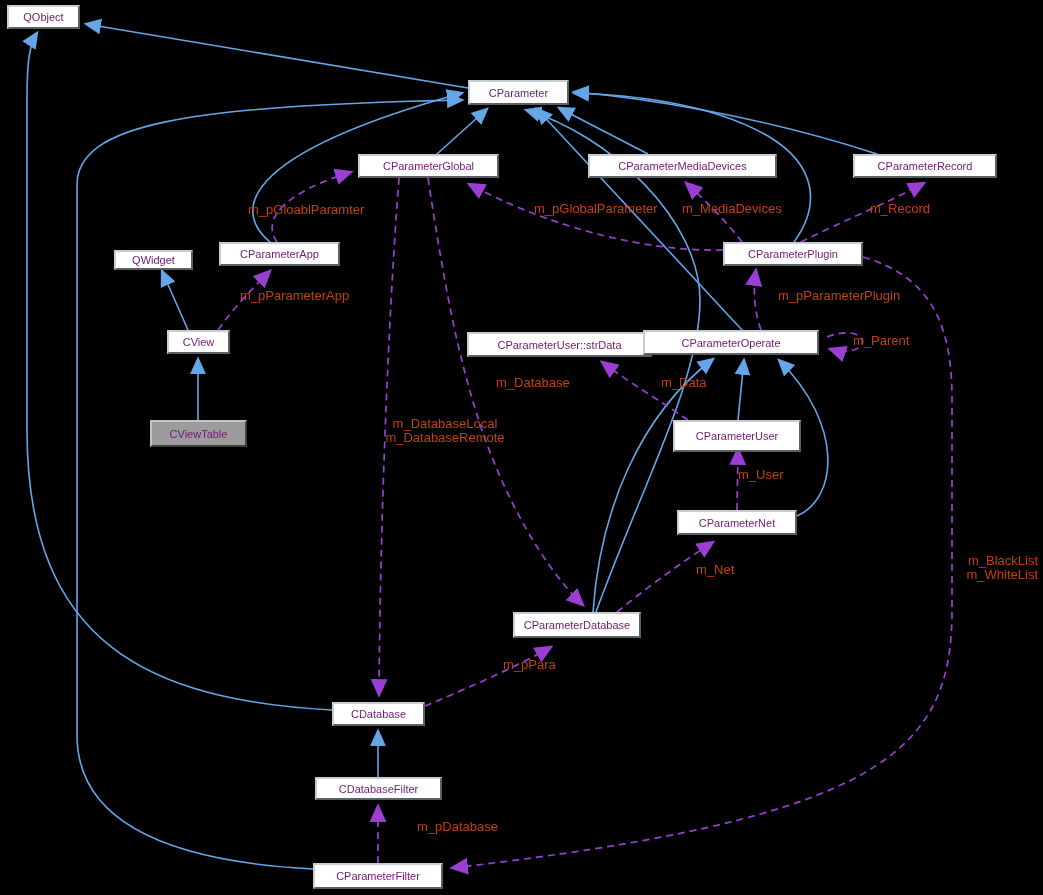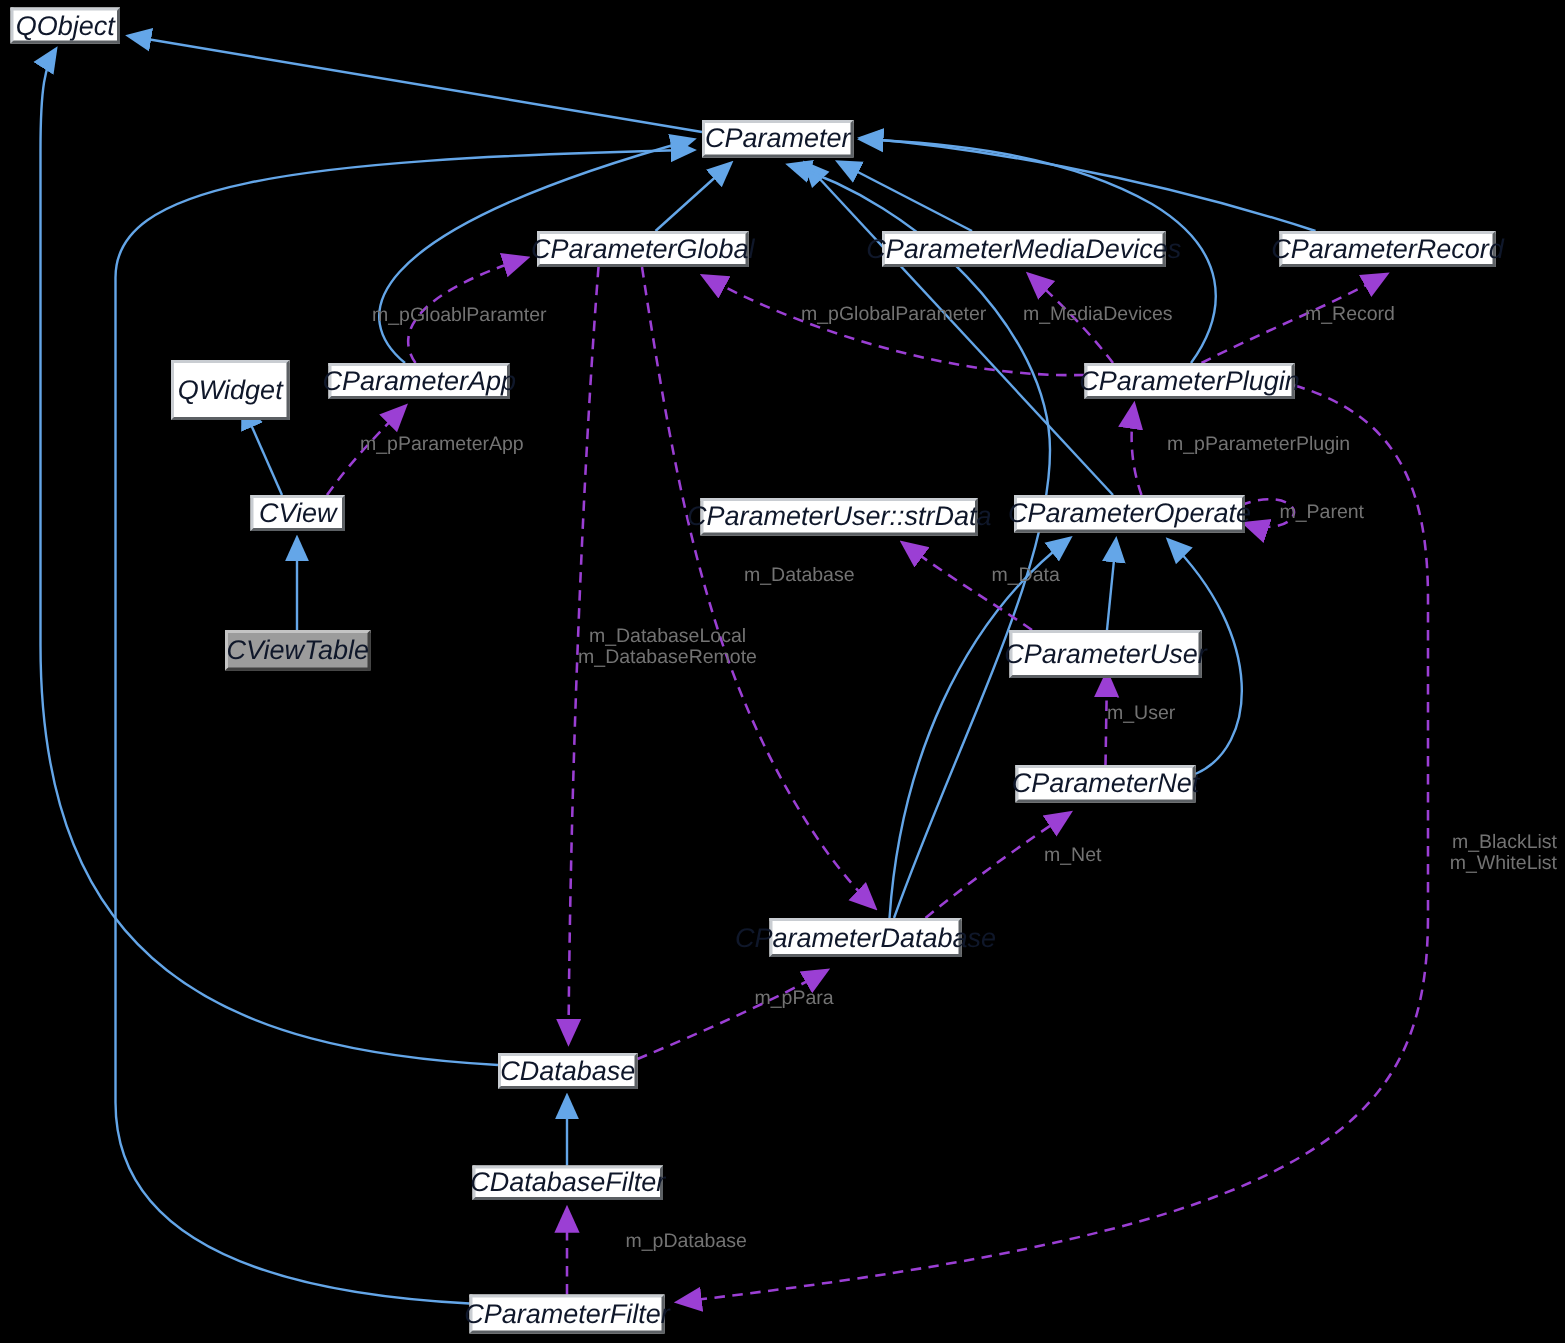--- a/index.html
+++ b/index.html
@@ -5,27 +5,27 @@
   html,body{margin:0;padding:0;background:#000;}
   #canvas{
     position:relative;width:1043px;height:895px;background:#000;overflow:hidden;
     font-family:"Liberation Sans","DejaVu Sans",sans-serif;
   }
   #edge-layer{position:absolute;left:0;top:0;width:1043px;height:895px;}
   .node{
     position:absolute;box-sizing:border-box;background:#fff;
     border:2px solid;border-color:#c9cdd2 #5c6064 #5c6064 #c9cdd2;
     display:flex;align-items:center;justify-content:center;
-    font-size:18px;color:#0f172a;white-space:nowrap;cursor:pointer;font-style:italic;
+    font-size:11px;color:#701a75;white-space:nowrap;cursor:pointer;
   }
   .node.current{
     background:#9c9c9c;border-color:#c4c4c4 #3f3f3f #3f3f3f #c4c4c4;cursor:default;
   }
   .elabel{
-    position:absolute;font-size:13px;color:#737373;white-space:nowrap;line-height:14px;
+    position:absolute;font-size:13px;color:#c2410c;white-space:nowrap;line-height:14px;
   }
 </style>
 </head>
 <body>
 
 <div id="canvas">
 
   <svg id="edge-layer" viewBox="0 0 1043 895" xmlns="http://www.w3.org/2000/svg">
     <defs>
       <marker id="arrow-blue" viewBox="0 0 10 10" refX="8.5" refY="5" markerWidth="11" markerHeight="11" orient="auto">
@@ -72,26 +72,26 @@
       <path d="M863,257 C935,278 952,330 952,400 L952,610 C952,752 882,818 452,868" marker-end="url(#arrow-purple)"></path>
       <path d="M378,863 L378,806" marker-end="url(#arrow-purple)"></path>
     </g>
   </svg>
 
   <div class="node" style="left:7px;top:5px;width:73px;height:24px;">QObject</div>
   <div class="node" style="left:468px;top:80px;width:101px;height:25px;">CParameter</div>
   <div class="node" style="left:358px;top:154px;width:141px;height:24px;">CParameterGlobal</div>
   <div class="node" style="left:588px;top:154px;width:189px;height:24px;">CParameterMediaDevices</div>
   <div class="node" style="left:853px;top:154px;width:144px;height:24px;">CParameterRecord</div>
-  <div class="node" style="left:114px;top:240px;width:79px;height:40px;">QWidget</div>
+  <div class="node" style="left:114px;top:250px;width:79px;height:20px;">QWidget</div>
   <div class="node" style="left:219px;top:242px;width:121px;height:24px;">CParameterApp</div>
   <div class="node" style="left:723px;top:242px;width:140px;height:24px;">CParameterPlugin</div>
   <div class="node" style="left:167px;top:330px;width:63px;height:24px;">CView</div>
   <div class="node" style="left:467px;top:332px;width:185px;height:25px;">CParameterUser::strData</div>
-  <div class="node" style="left:676px;top:330px;width:154px;height:25px;">CParameterOperate</div>
+  <div class="node" style="left:643px;top:330px;width:176px;height:25px;">CParameterOperate</div>
   <div class="node current" style="left:150px;top:420px;width:97px;height:27px;">CViewTable</div>
   <div class="node" style="left:673px;top:420px;width:128px;height:32px;">CParameterUser</div>
   <div class="node" style="left:677px;top:510px;width:120px;height:25px;">CParameterNet</div>
   <div class="node" style="left:513px;top:612px;width:128px;height:26px;">CParameterDatabase</div>
   <div class="node" style="left:332px;top:702px;width:93px;height:24px;">CDatabase</div>
   <div class="node" style="left:315px;top:777px;width:127px;height:23px;">CDatabaseFilter</div>
   <div class="node" style="left:313px;top:863px;width:130px;height:26px;text-align:right;">CParameterFilter</div>
 
   <div class="elabel" style="left:248px;top:203px;">m_pGloablParamter</div>
   <div class="elabel" style="left:534px;top:202px;">m_pGlobalParameter</div>

